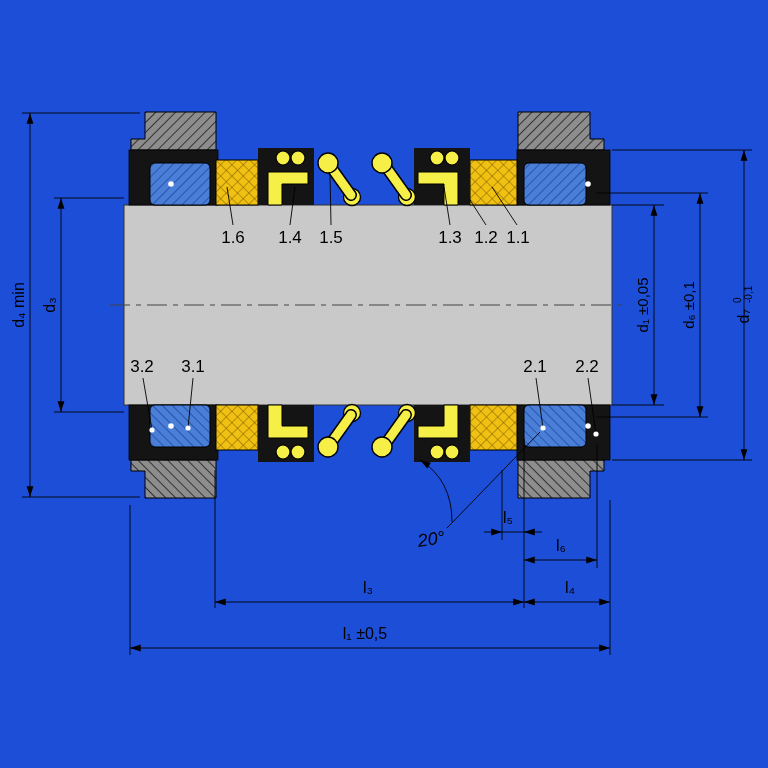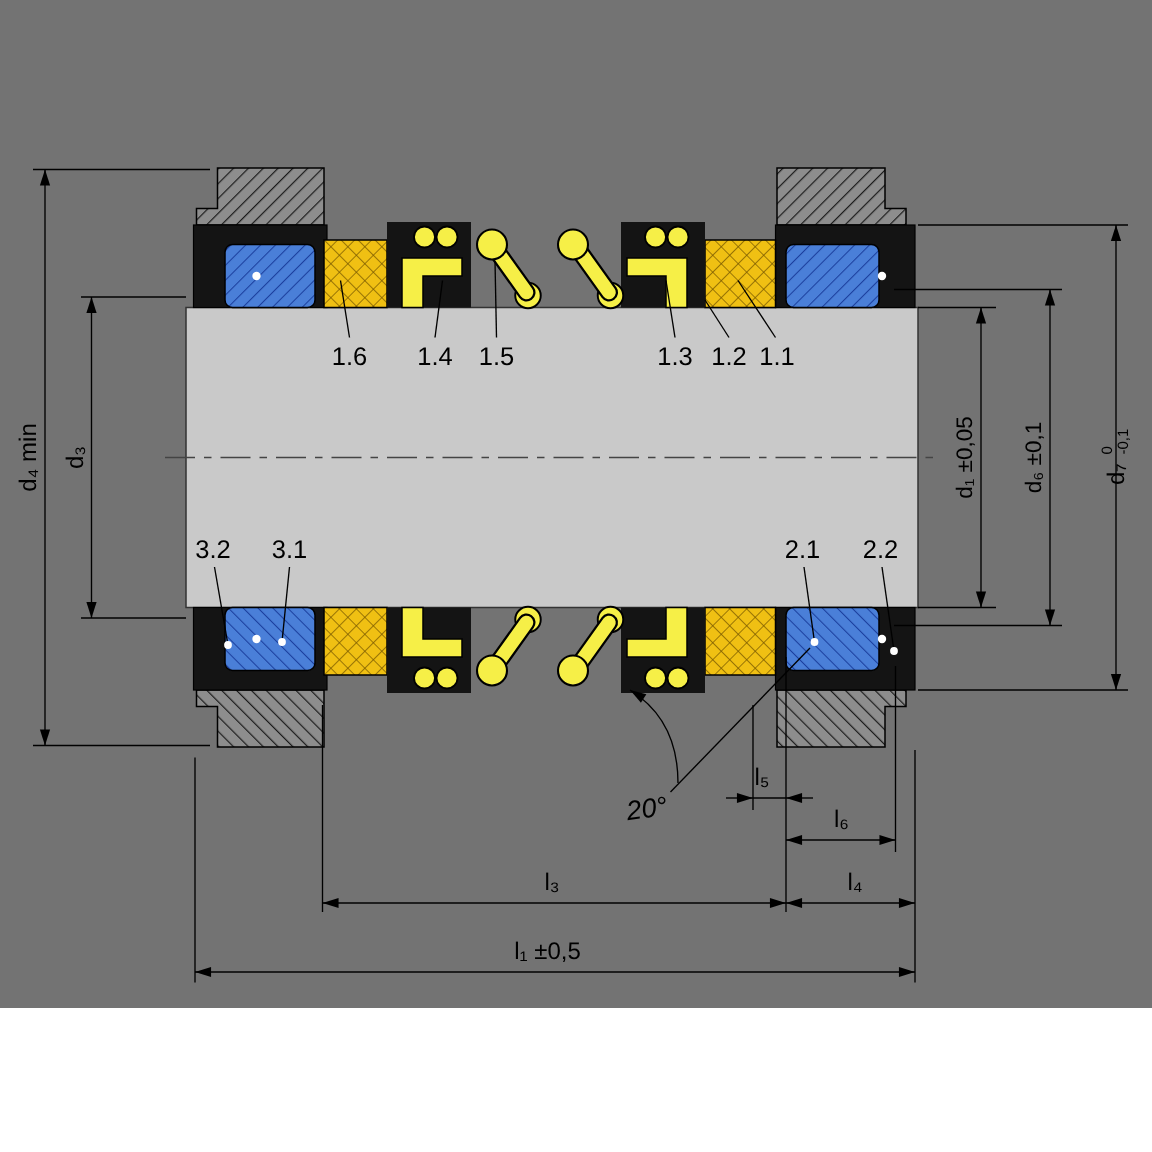--- a/index.html
+++ b/index.html
@@ -1,16 +1,16 @@
 <!DOCTYPE html>
 <html><head>
 <meta charset="utf-8">
 <style>
   html,body { margin:0; padding:0; background:#ffffff; }
-  .stage { width:768px; height:672px; position:relative; background:#737373; }
+  .stage { width:768px; height:768px; position:relative; background:#1d4ed8; }
   svg { display:block; }
   text { font-family:"Liberation Sans","DejaVu Sans",sans-serif; fill:#000; }
   .dim  { font-size:16px; }
   .dimS { font-size:15px; }
   .part { font-size:17px; }
   .tol  { font-size:10px; }
   .ang  { font-size:18px; font-style:italic; }
   .thin { stroke:#000; stroke-width:0.9; fill:none; }
   .leader { stroke:#000; stroke-width:0.9; fill:none; }
 </style>

